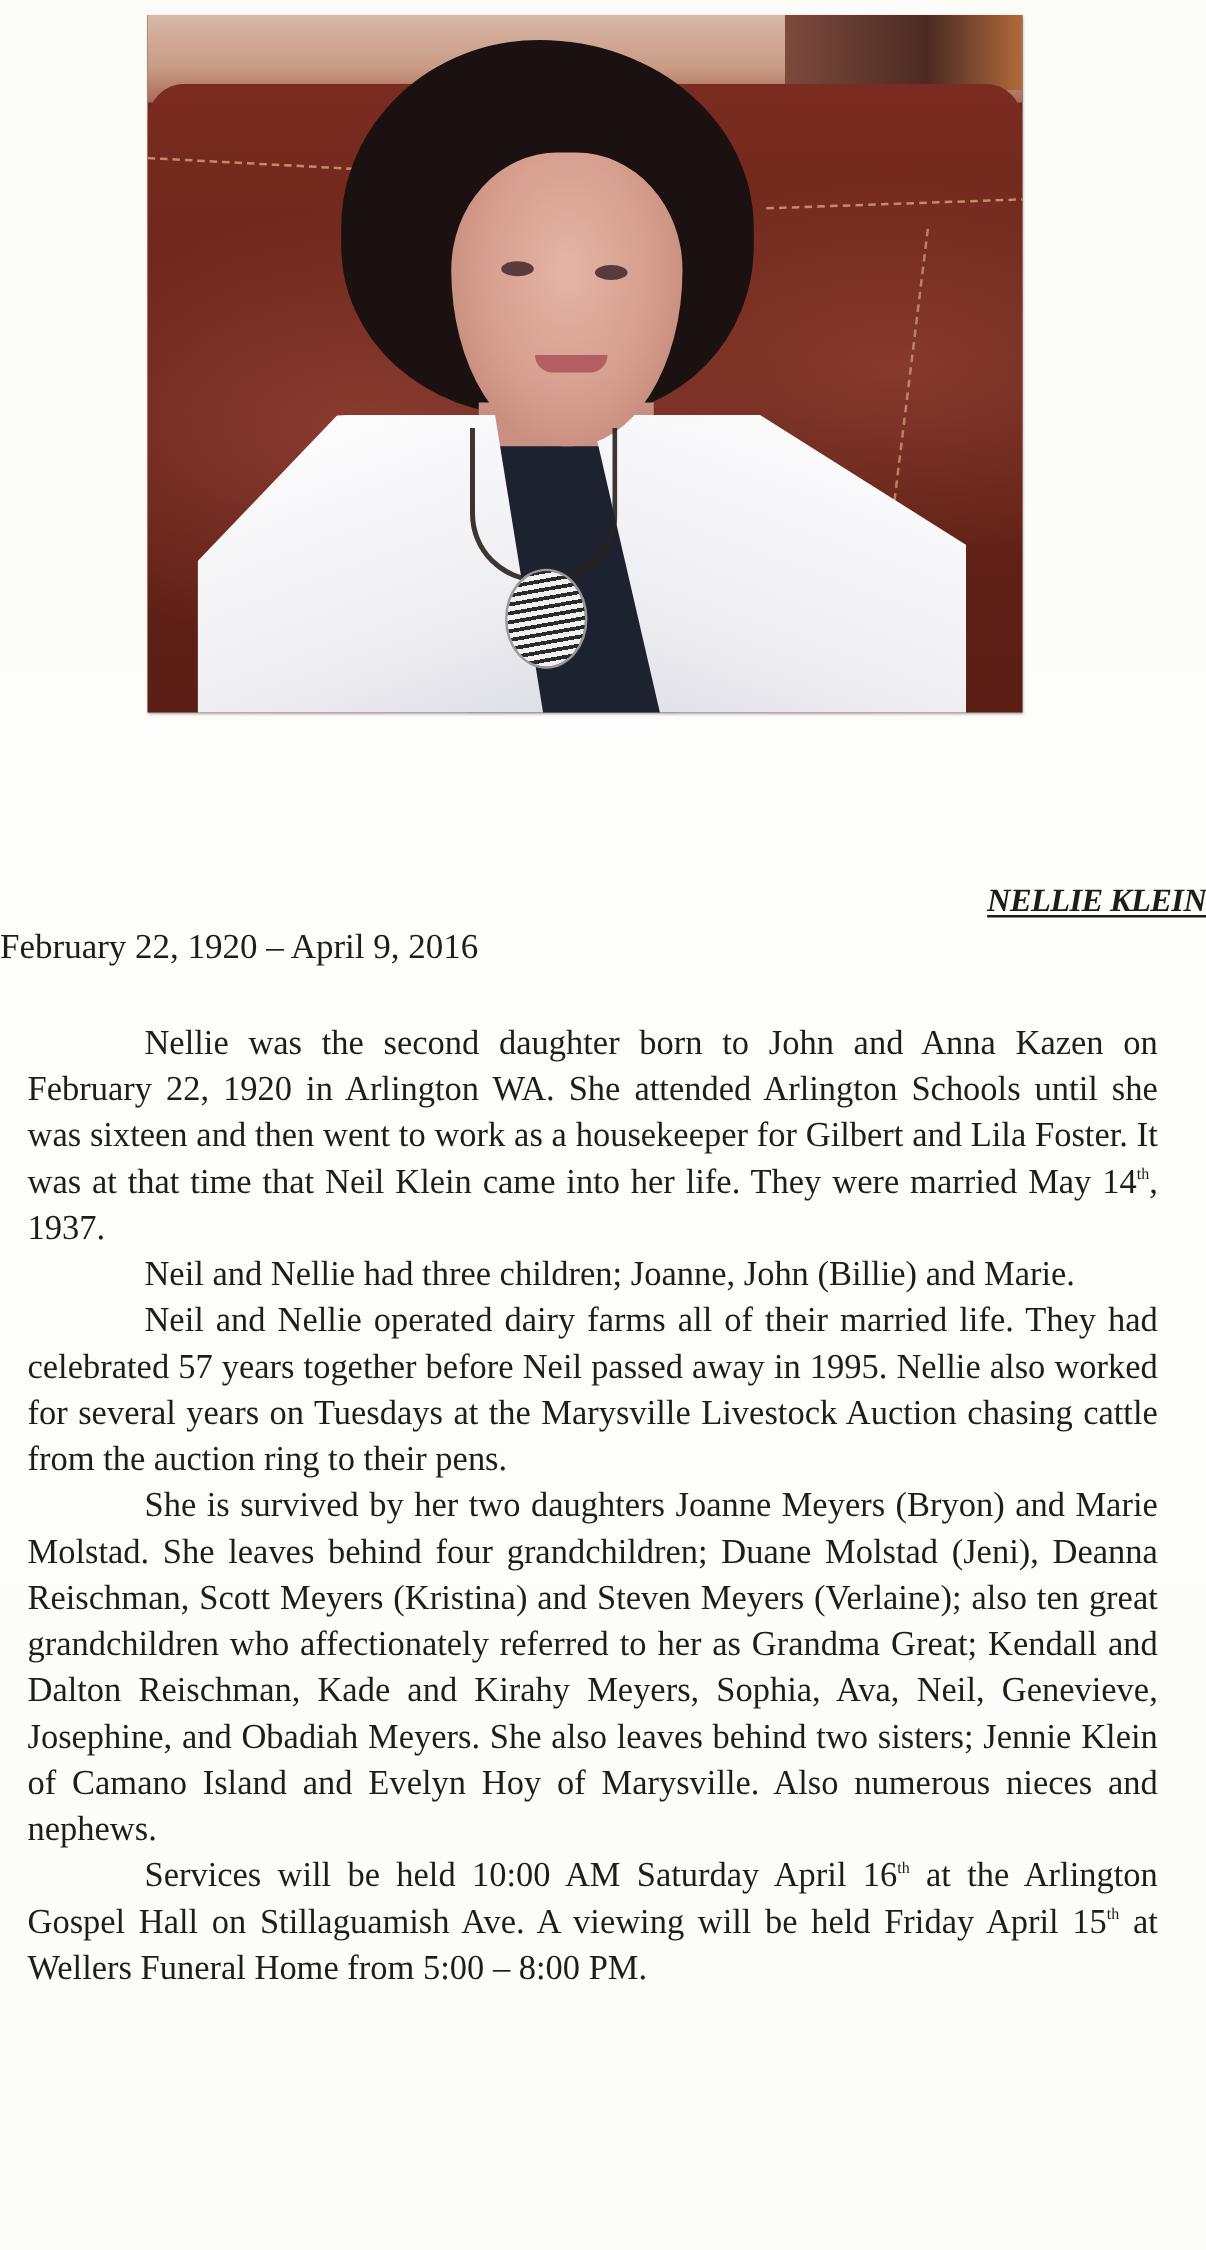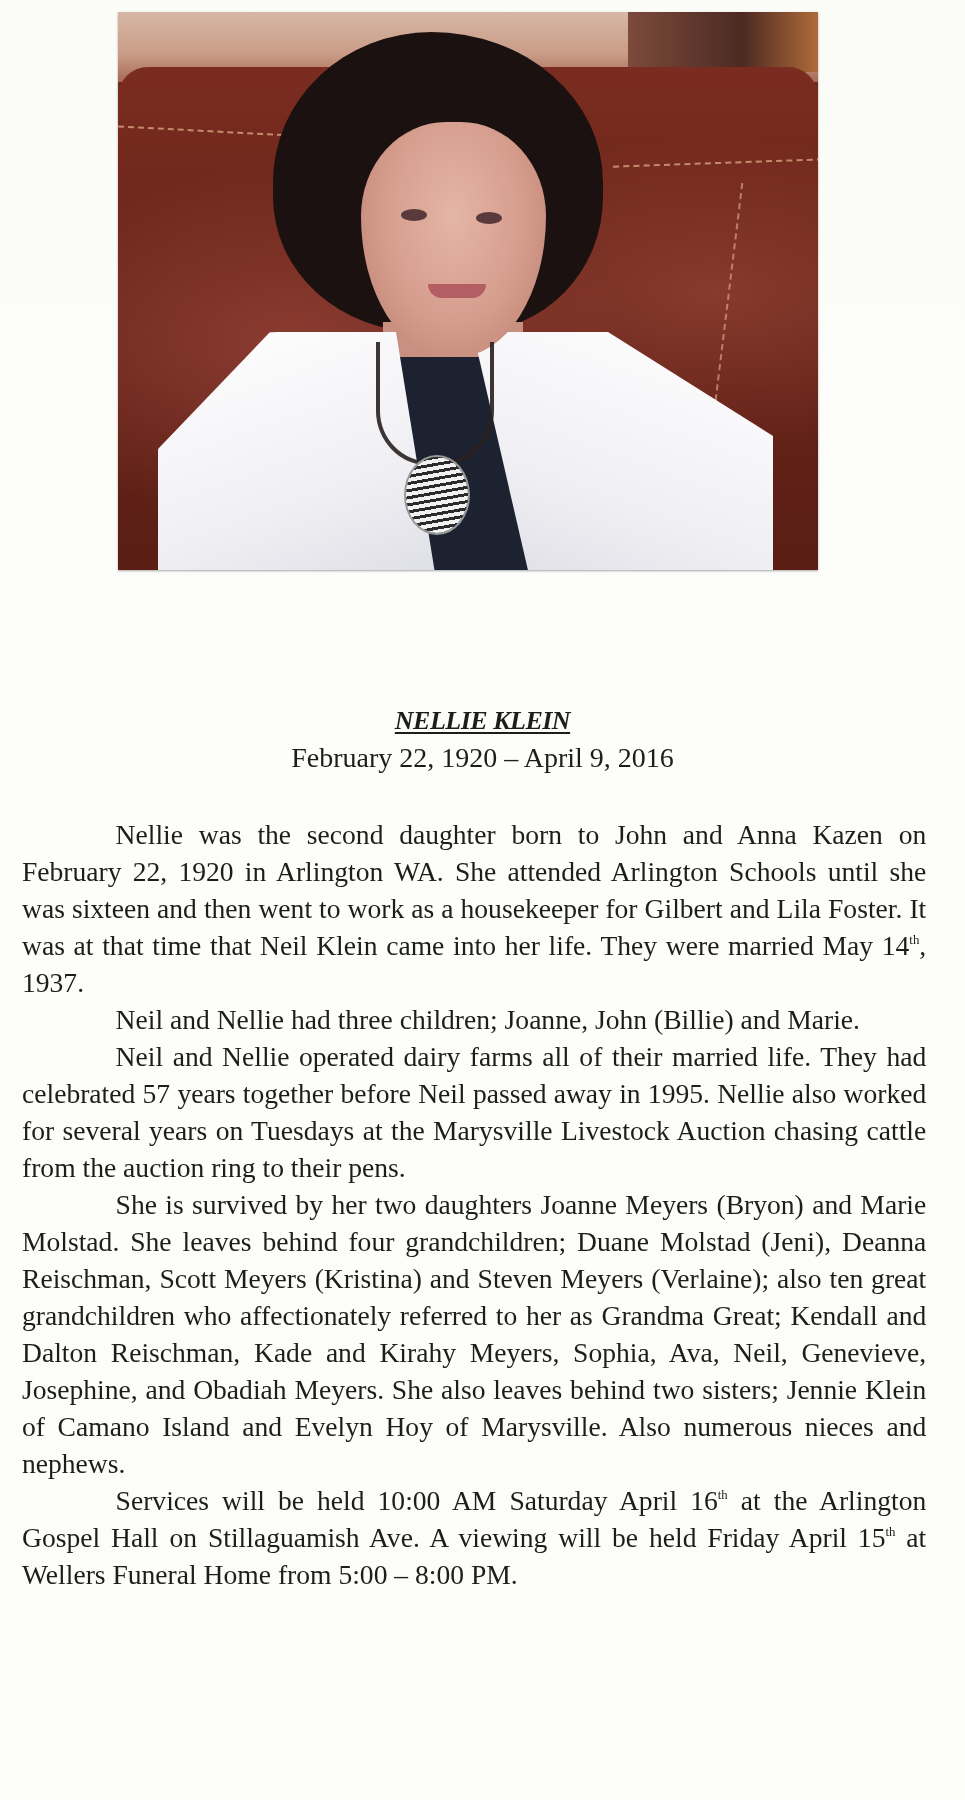--- a/index.html
+++ b/index.html
@@ -144,34 +144,34 @@
       border-top: none;
       border-radius: 0 0 55px 55px;
       opacity: 0.9;
     }
     
     .title {
       position: absolute;
       left: 0;
       width: 965px;
       top: 706px;
-      text-align: center;
+      text-align: right;
       font-size: 26px;
       font-style: italic;
       font-weight: bold;
       text-decoration: underline;
       text-underline-offset: 3px;
       letter-spacing: -0.5px;
     }
     .dates {
       position: absolute;
       left: 0;
       width: 965px;
       top: 742px;
-      text-align: center;
+      text-align: left;
       font-size: 28px;
     }
     .body-text {
       position: absolute;
       left: 22px;
       top: 816px;
       width: 918px;
       font-size: 28px;
       line-height: 37px;
       text-align: justify;

